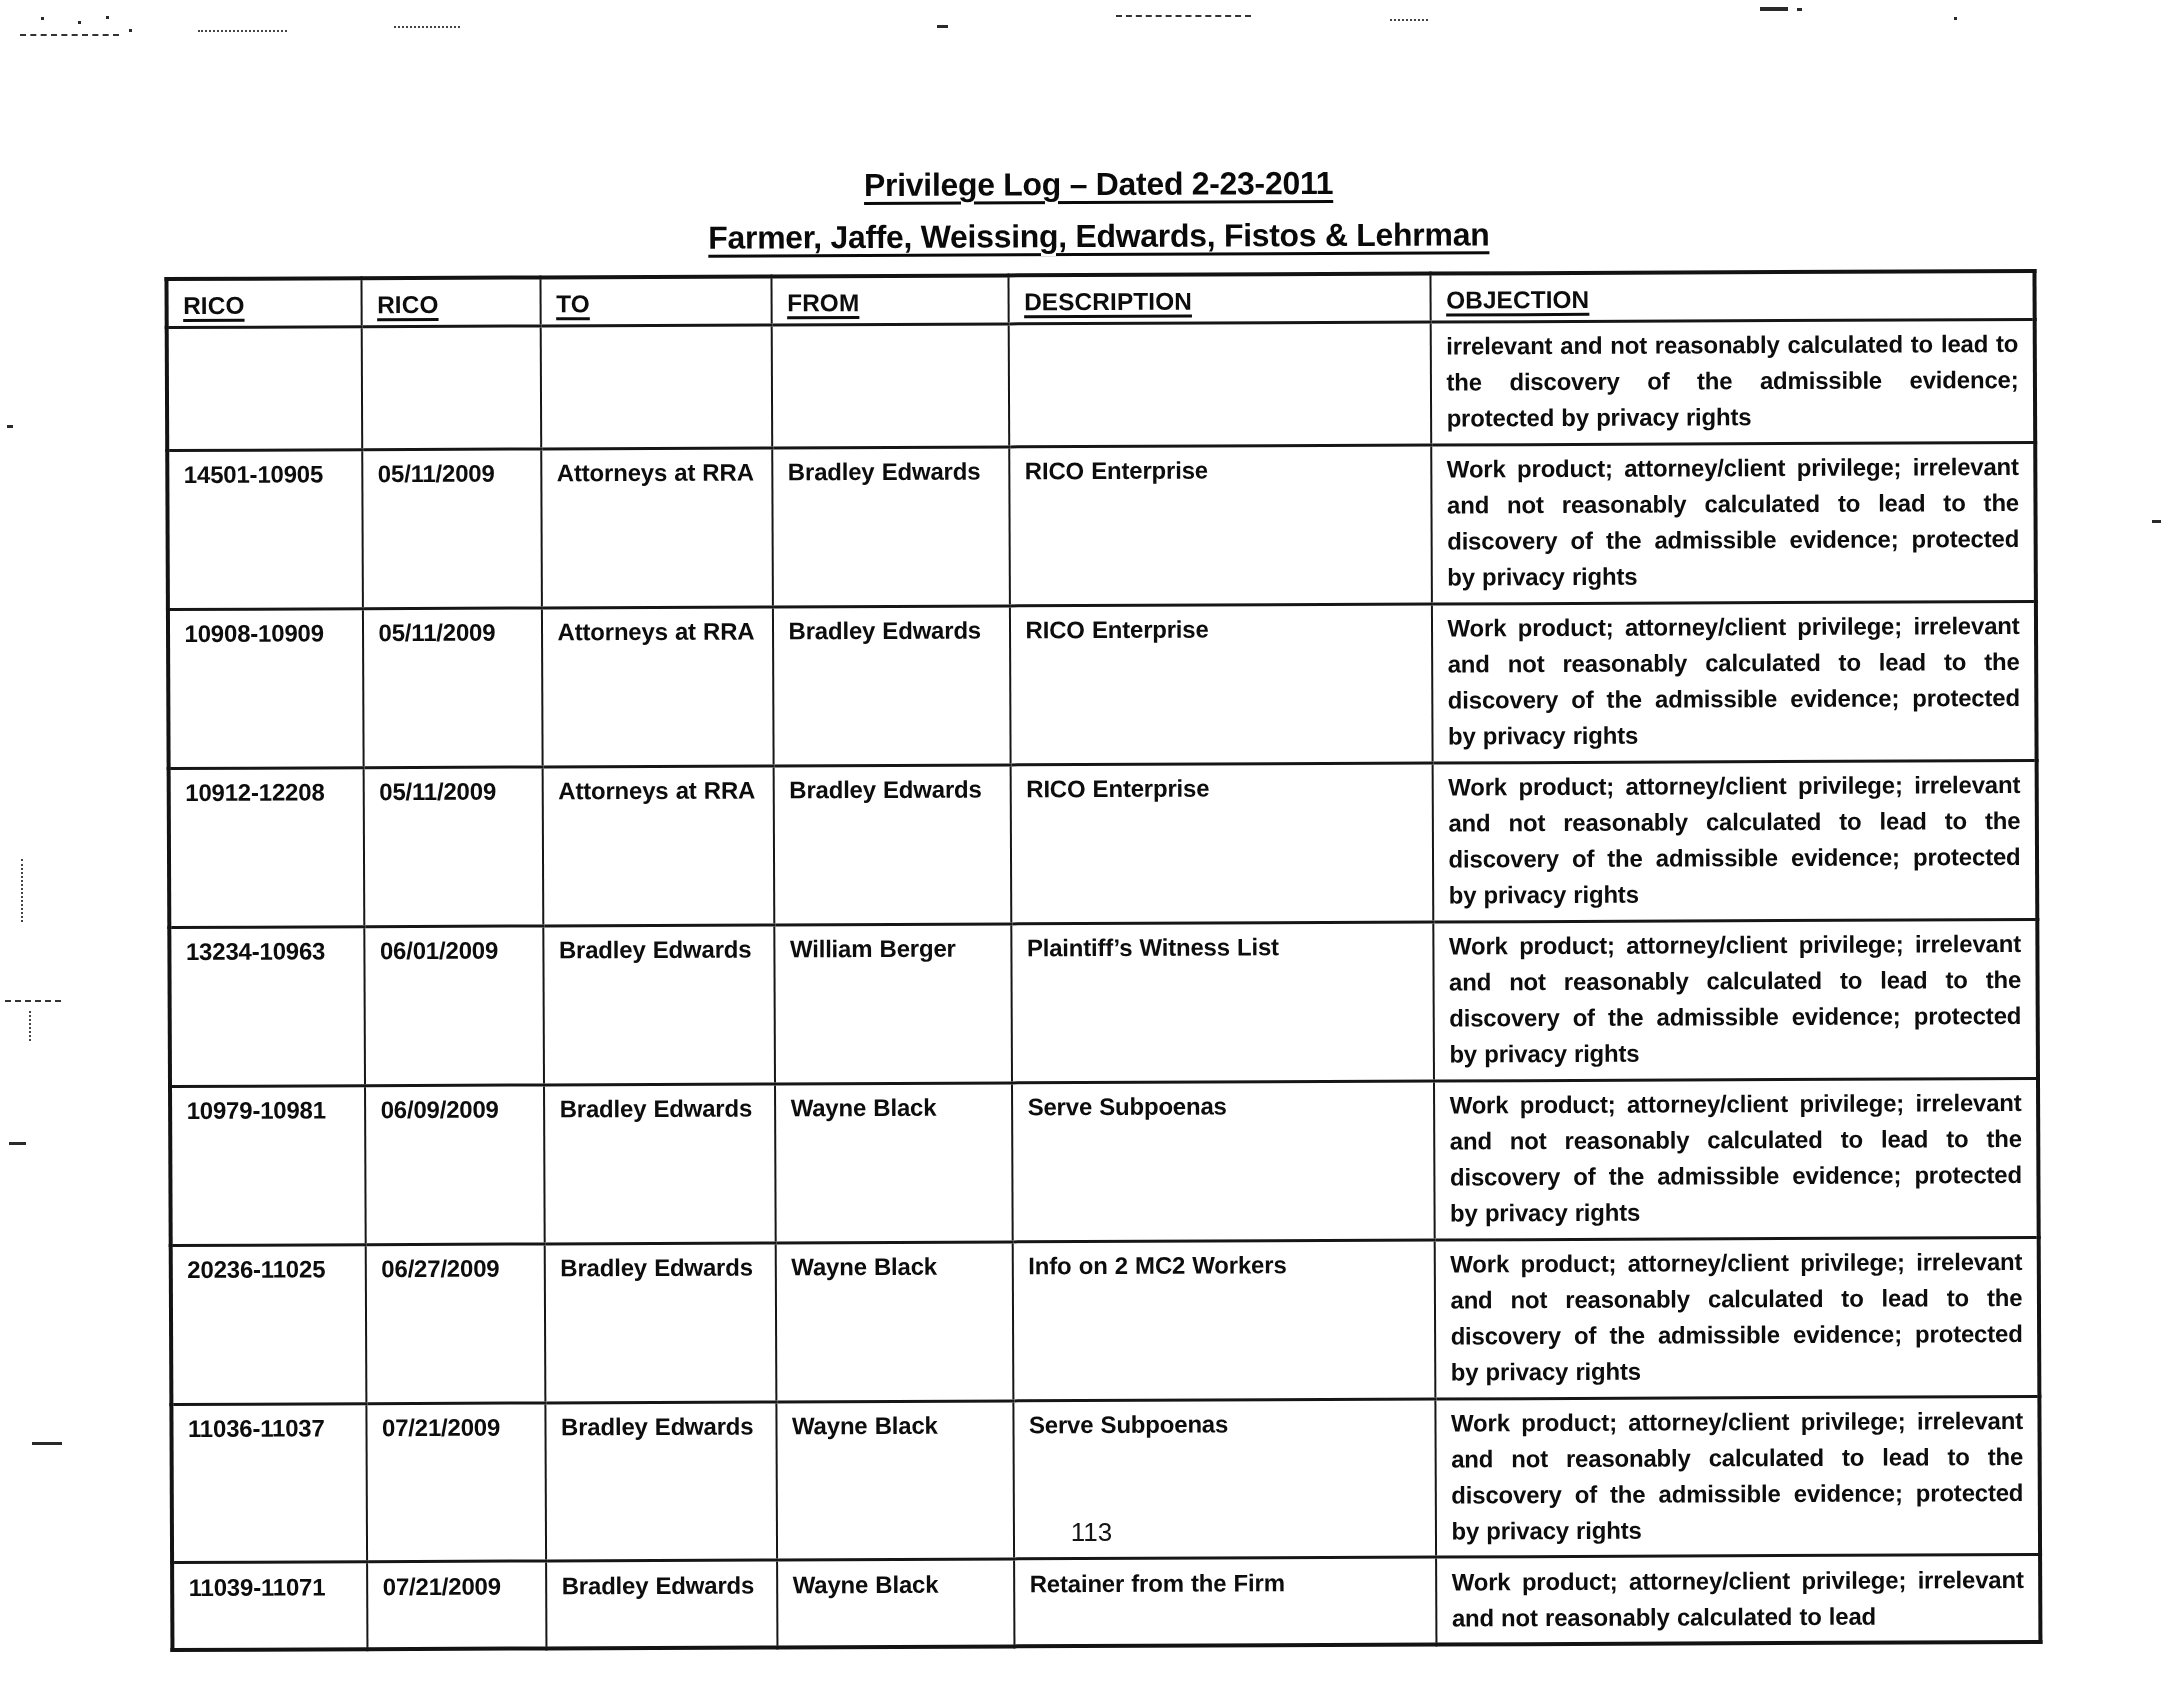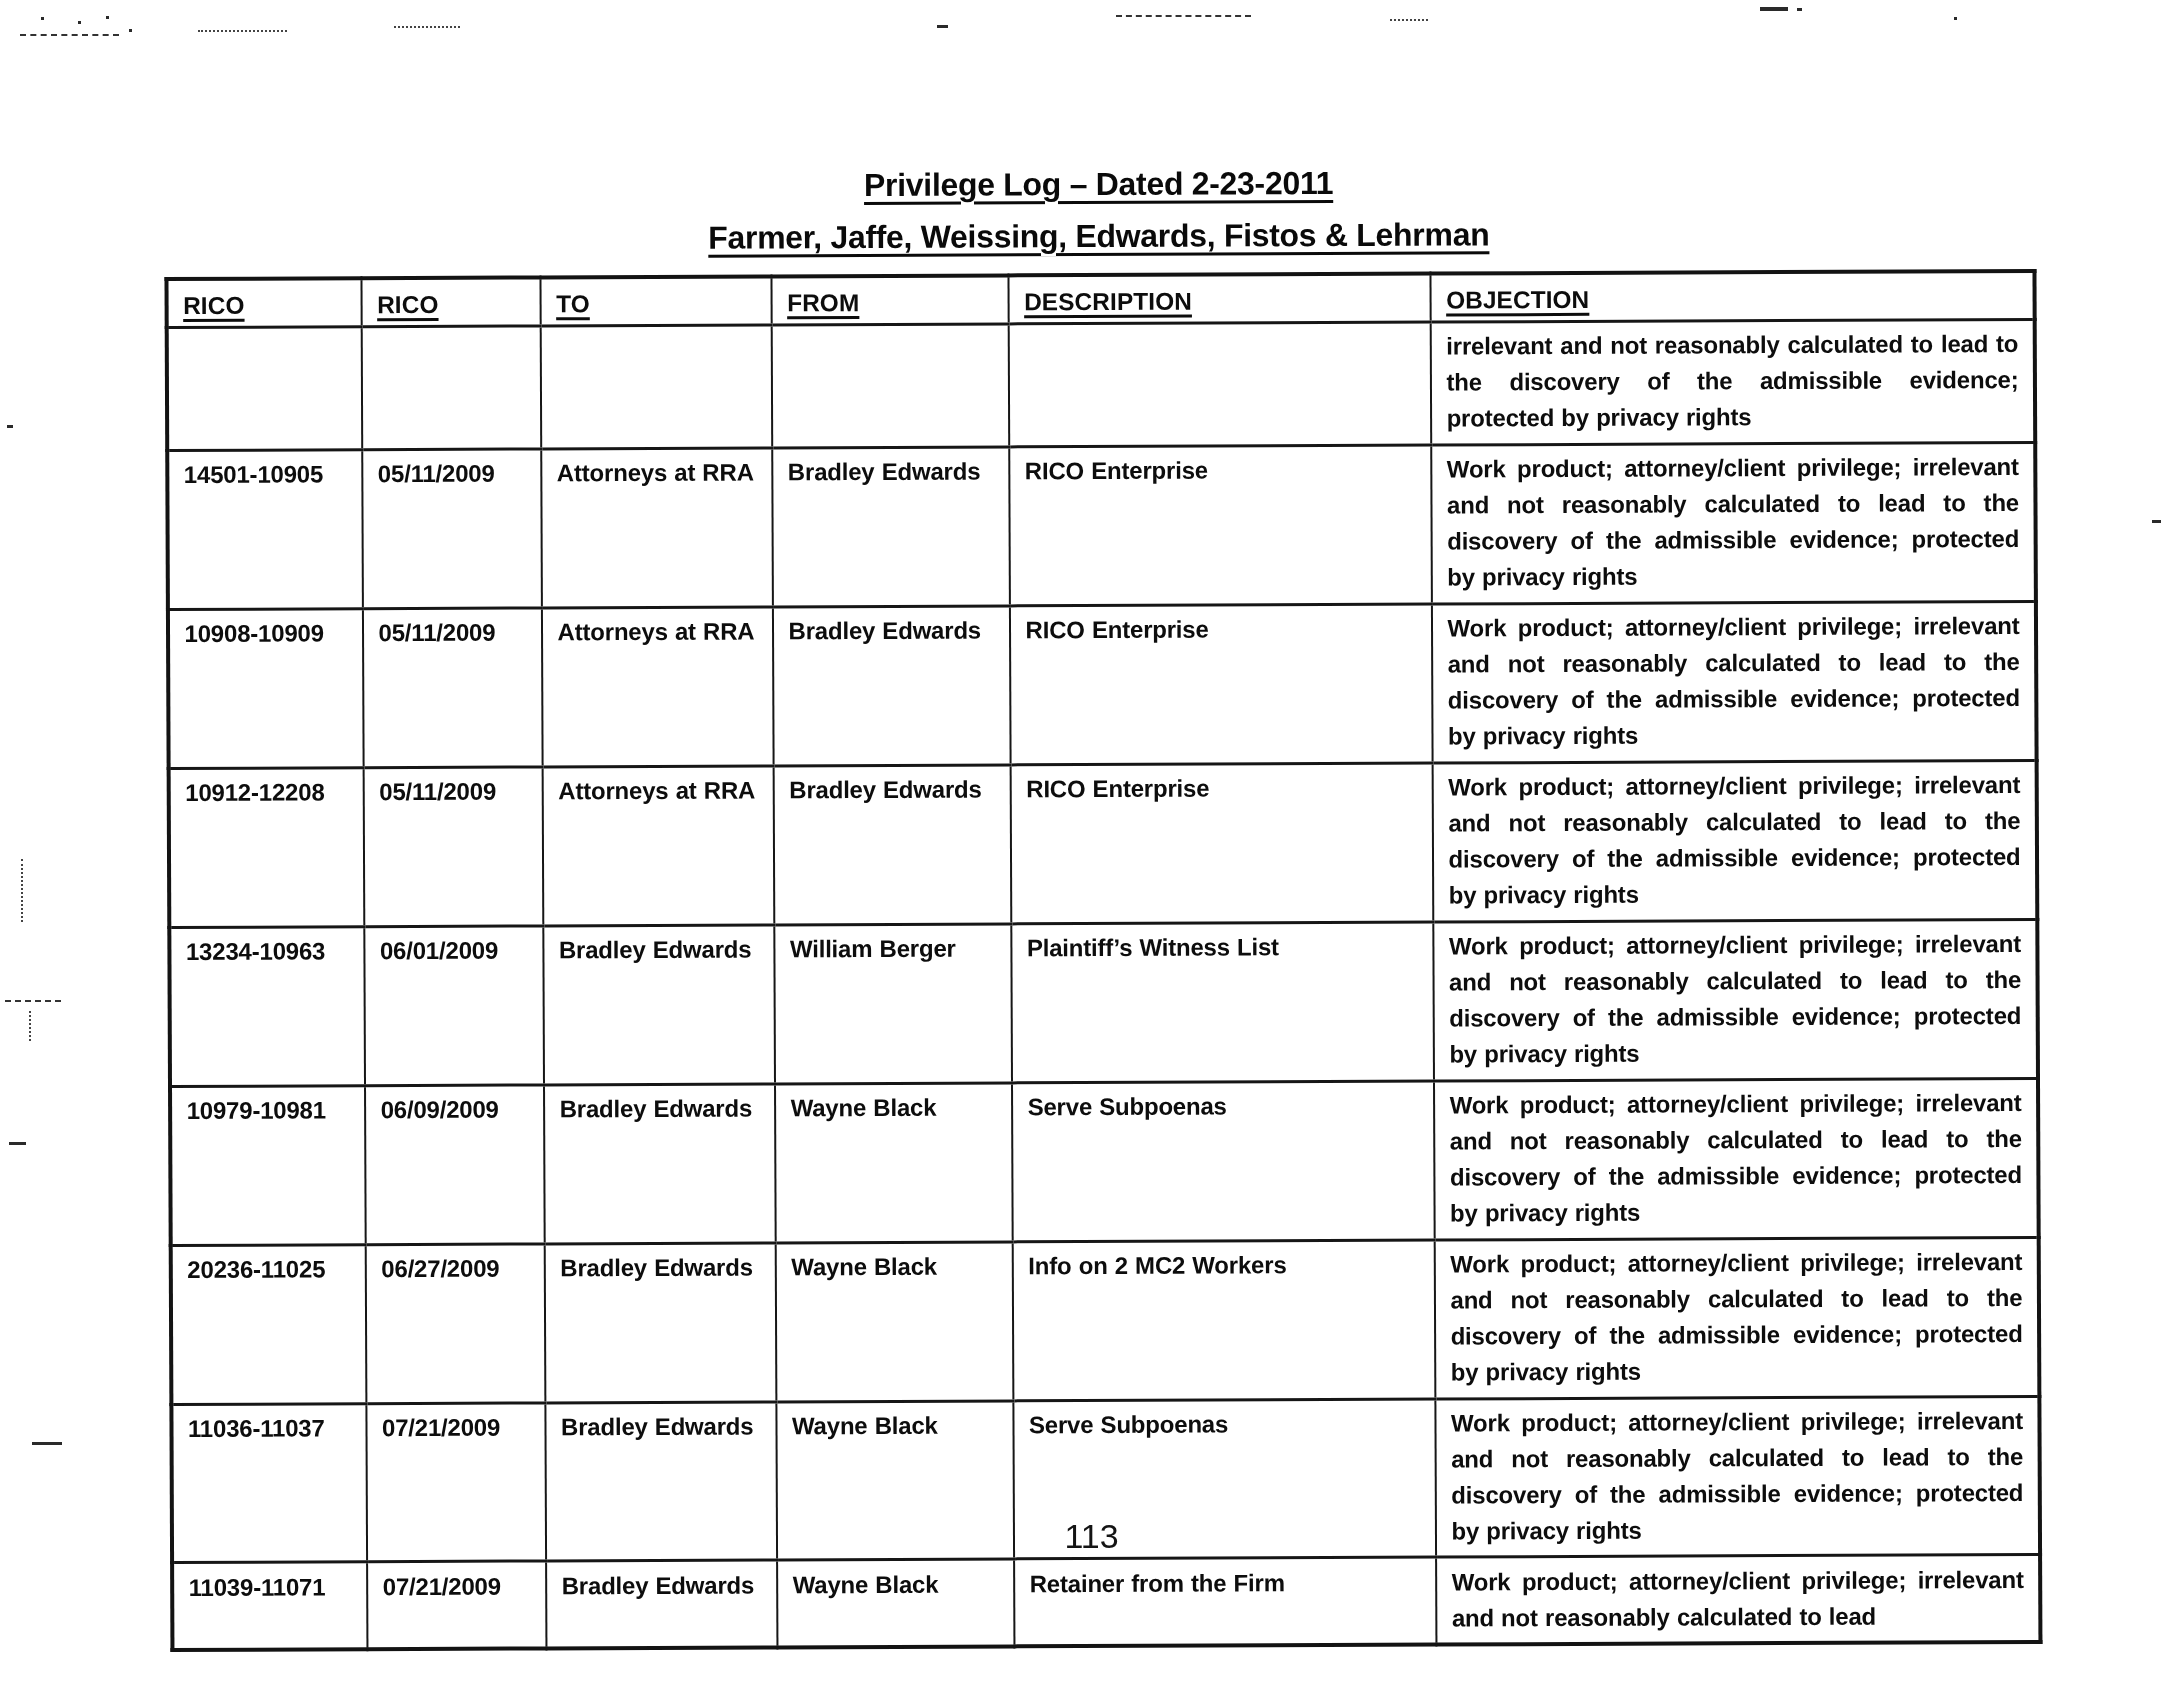--- a/index.html
+++ b/index.html
@@ -63,21 +63,21 @@
     letter-spacing:0.1px;
   }
   td.objection { text-align:justify; padding-right:14.5px; }
   tr.h2 { height:80px; }
   tr.h3 { height:123px; }
   tr.h4 { height:156px; }
   .pageno {
     position:absolute;
     left:0; top:1517px; width:2183px;
     text-align:center;
-    font-size:34px;
+    font-size:26px;
     font-weight:400;
     color:#141414;
   }
   
   .speck { position:absolute; background:#2a2a2a; }
   .dashline { position:absolute; border-top:2.6px dashed #333; background:none; }
   .dotline  { position:absolute; border-top:2px dotted #444; background:none; }
   .vdots    { position:absolute; border-left:2px dotted #444; background:none; }
 </style>
 </head>

